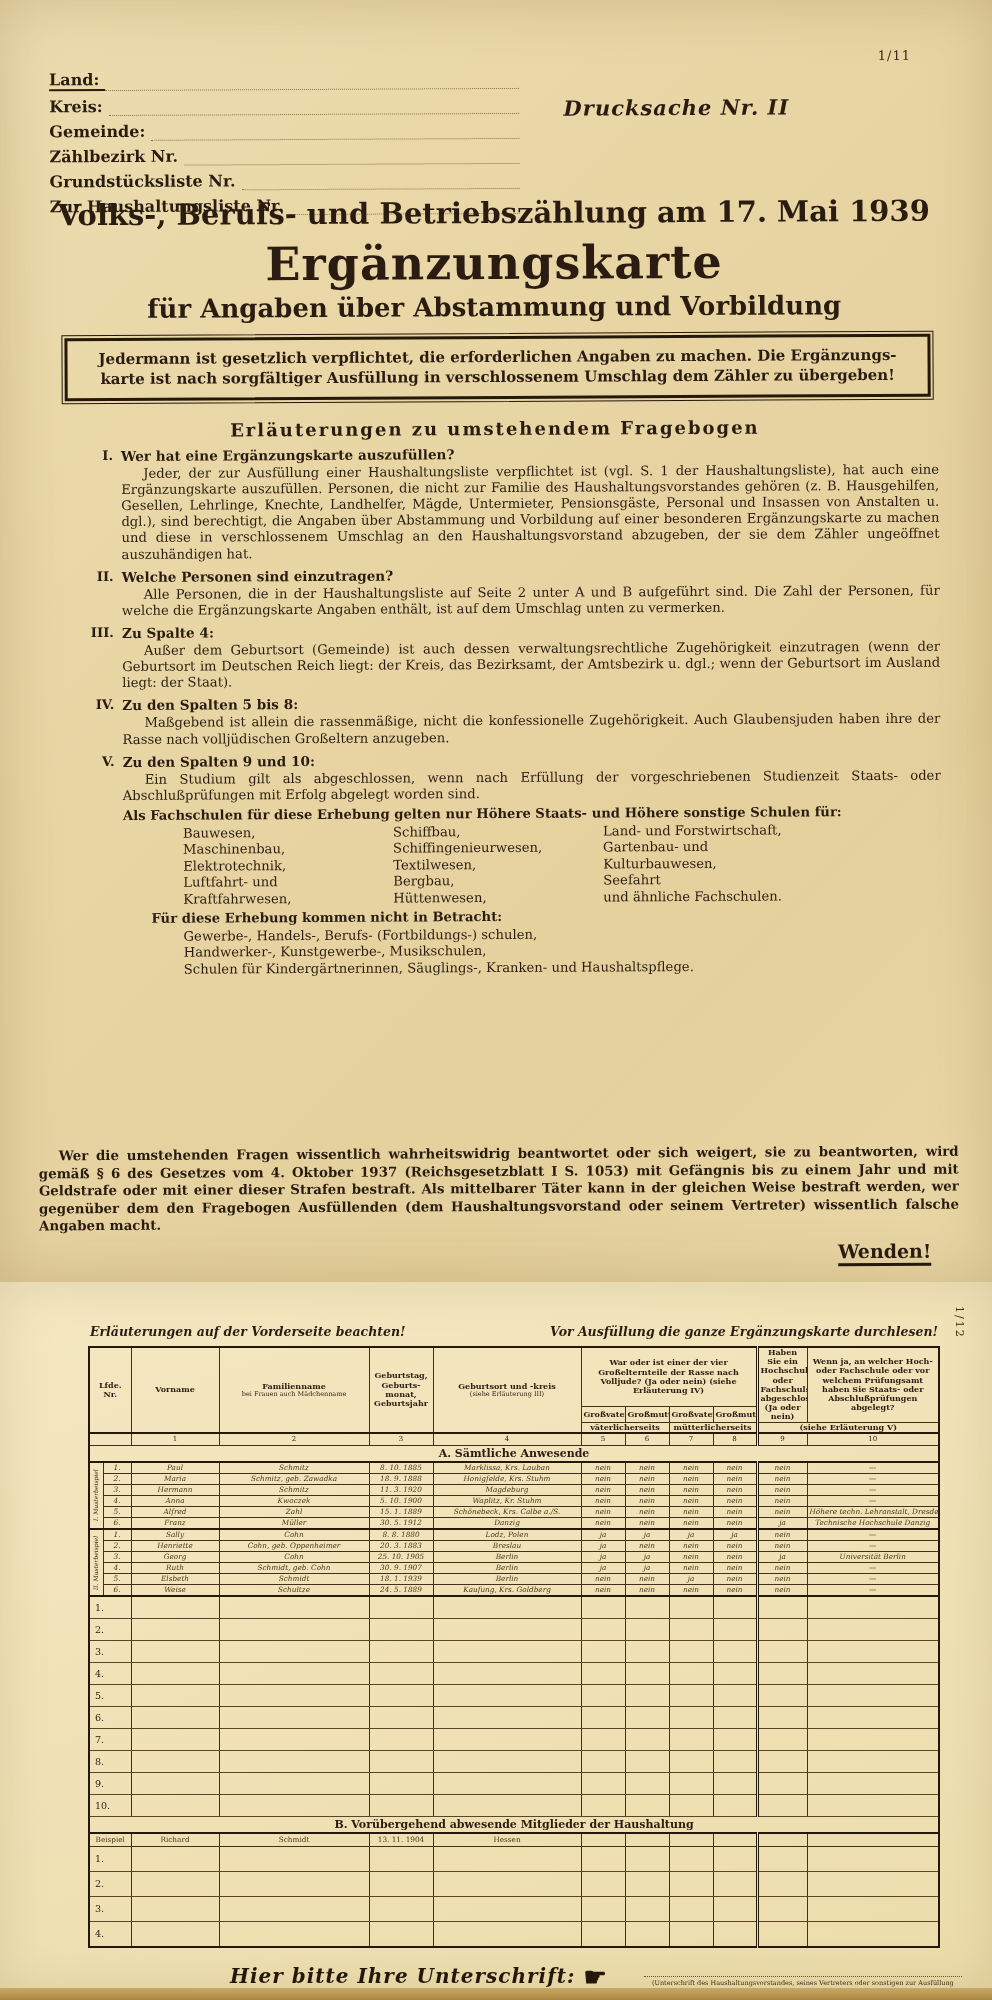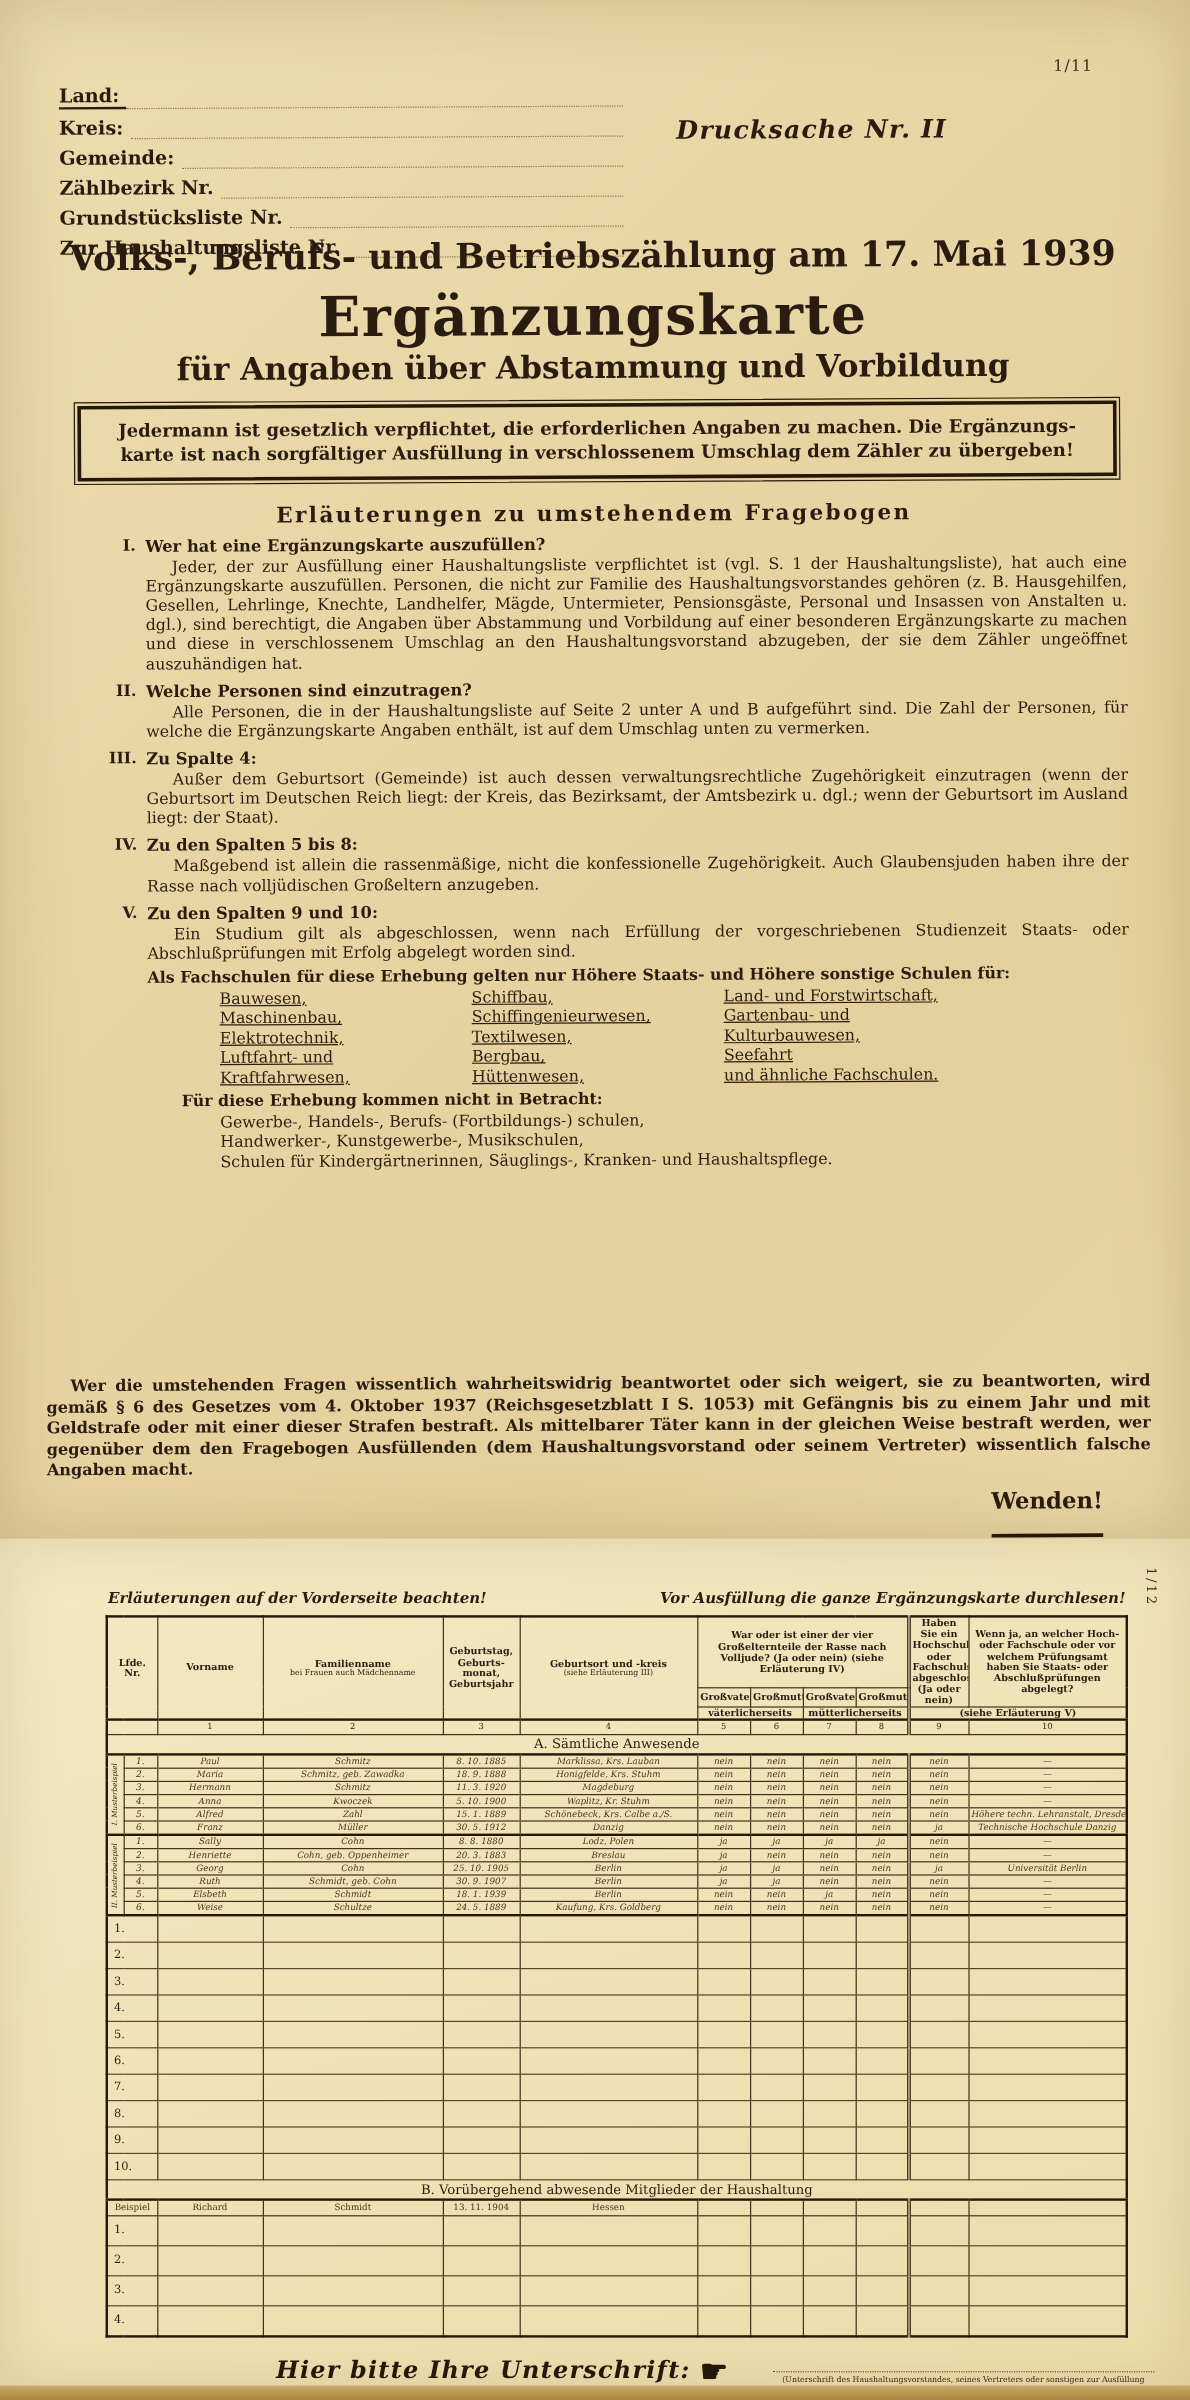--- a/index.html
+++ b/index.html
@@ -43,27 +43,27 @@
     font-size:18px;font-weight:bold;letter-spacing:2px;}
   .sections{position:absolute;top:446px;left:80px;right:52px;font-size:13.2px;line-height:1.22;}
   .sec{display:flex;margin-bottom:2px;}
   .sec-num{width:34px;flex:0 0 34px;font-weight:bold;text-align:right;padding-right:8px;}
   .sec-body{flex:1;}
   .sec-head{font-weight:bold;font-size:13.6px;}
   .sec-text{margin:1px 0 4px 0;text-align:justify;text-indent:22px;}
   .fach-intro{margin:2px 0 2px 0;font-weight:bold;}
   .fach-cols{display:flex;margin-left:60px;}
   .fach-col{width:210px;line-height:1.25;}
-  .fach-col div{white-space:nowrap;text-decoration:underline;}
+  .fach-col div{white-space:nowrap;}
   .nicht-intro{margin:3px 0 1px 28px;font-weight:bold;}
   .nicht-list{margin-left:60px;line-height:1.25;}
   .penalty{position:absolute;top:1132px;left:36px;right:36px;
     font-size:13.4px;font-weight:bold;line-height:1.3;text-align:justify;text-indent:20px;}
-  .wenden{position:absolute;top:1242px;right:76px;font-size:19px;font-weight:bold;
-    border-bottom:3px solid #241808;padding-bottom:16px;}
+  .wenden{position:absolute;top:1242px;right:64px;font-size:19px;font-weight:bold;
+    border-bottom:3px solid #241808;padding-bottom:1px;}
   
   .page2{
     position:absolute;left:0;top:1282px;width:992px;height:708px;
     background:linear-gradient(160deg,#f4e8c2 0%,#f0e2b6 50%,#ecdcab 100%);
     box-shadow:inset 0 0 50px rgba(130,100,45,.18);
   }
   .side-mark{position:absolute;top:24px;right:26px;writing-mode:vertical-rl;
     font-size:11px;letter-spacing:2px;color:#3a2a16;}
   .notes-row{position:absolute;top:42px;left:90px;width:848px;display:flex;
     justify-content:space-between;font-size:12.5px;font-weight:bold;font-style:italic;}
@@ -81,21 +81,21 @@
   .census-table th,.census-table td{
     border:1px solid #43301a;padding:0 2px;vertical-align:middle;text-align:center;
     font-size:8px;overflow:hidden;white-space:nowrap;
   }
   .census-table{border:2px solid #241808;}
   .census-table th{font-weight:bold;line-height:1.15;white-space:normal;}
   .th-sub{display:block;font-weight:normal;font-size:6.5px;line-height:1.1;}
   .gp-group{border-left:2px solid #241808;}
   .col-stu-sep{border-left:3px double #241808 !important;}
   .num-row th{font-weight:normal;font-size:7px;height:11px;border-top:2px solid #241808;}
-  .sec-title-cell{text-align:left;font-size:11px !important;font-weight:normal;
+  .sec-title-cell{text-align:left;font-size:11px !important;font-weight:bold;
     height:15px;border-left:none !important;border-right:none !important;white-space:nowrap !important;margin-top:48px;}
   .ex td{height:10px;font-size:7.3px;font-style:italic;color:#4a3517;
     border-bottom:1px dashed #7a6236;}
   .ex td.rot-label{writing-mode:vertical-rl;transform:rotate(180deg);
     font-size:6px;font-style:italic;padding:0;border-bottom:1px solid #43301a;color:#3a2a16;}
   .group-start td{border-top:2px solid #241808;}
   .ex .c-nr{font-style:italic;font-size:7.5px;}
   .empty-row td{height:21px;border-bottom:1px solid #5c4526;}
   .empty-row .c-num{text-align:left;font-size:9.5px;font-style:normal;padding-left:5px;}
   .first-empty td{border-top:2px solid #241808;}

